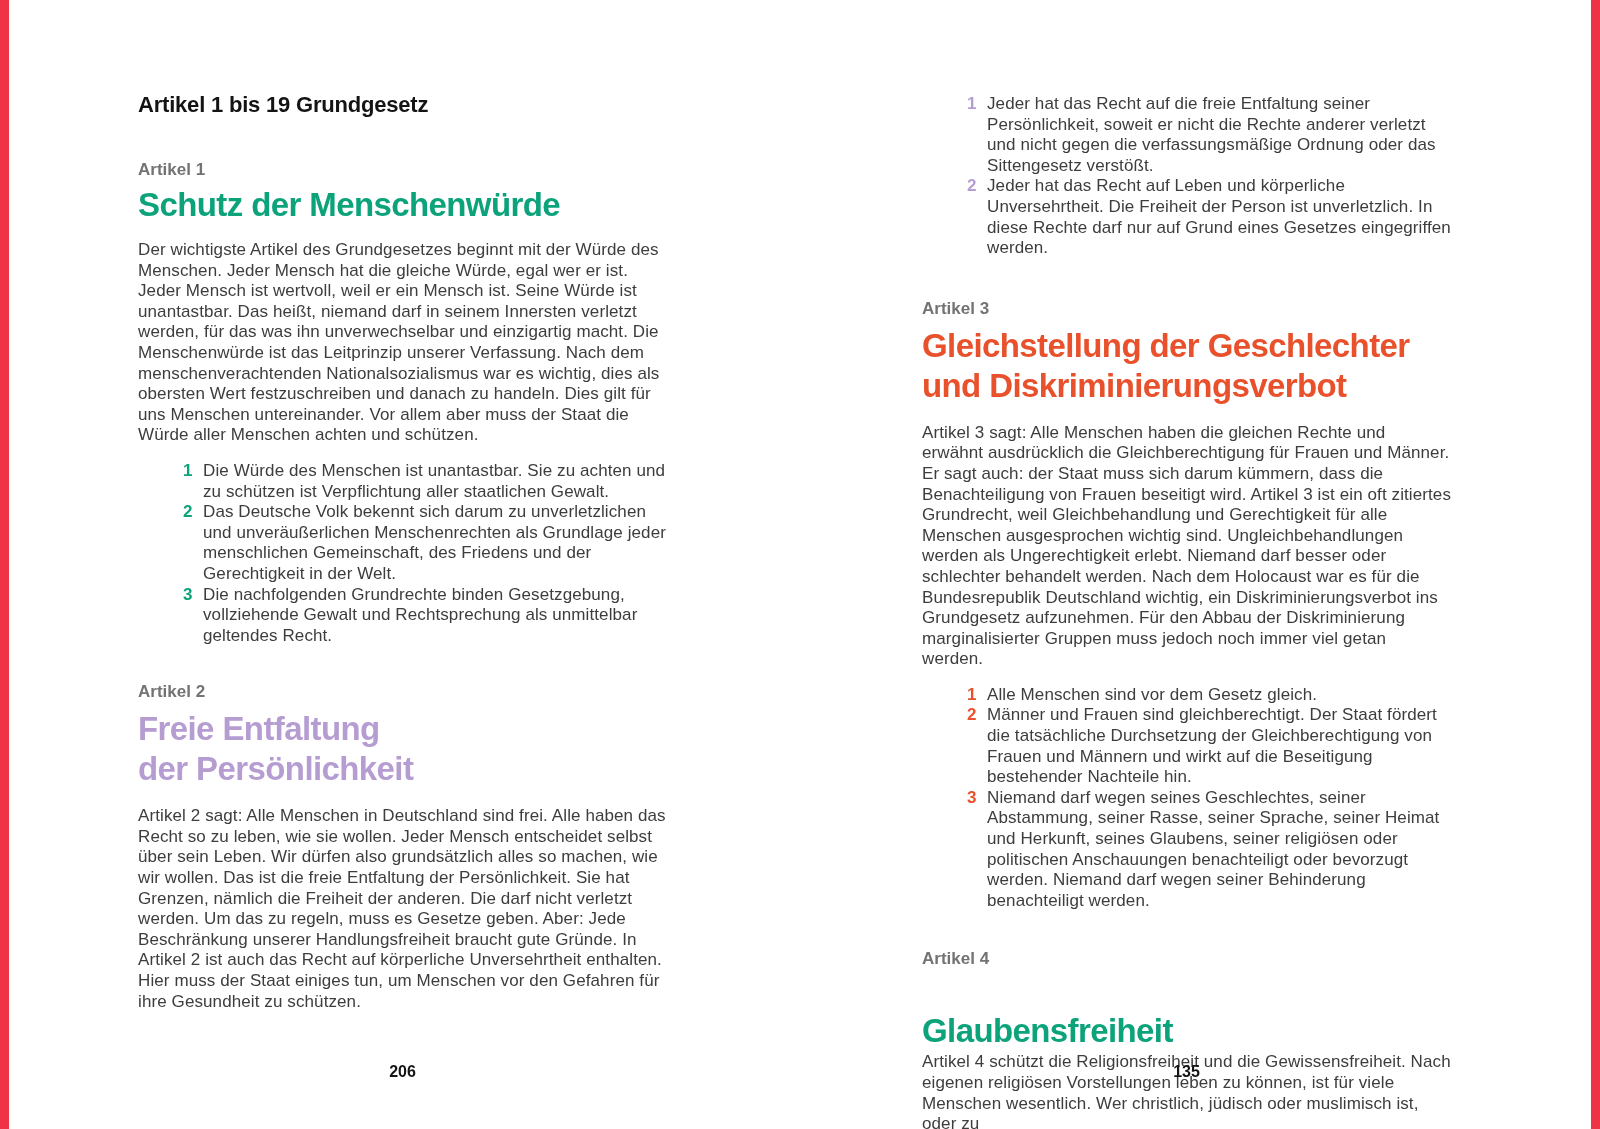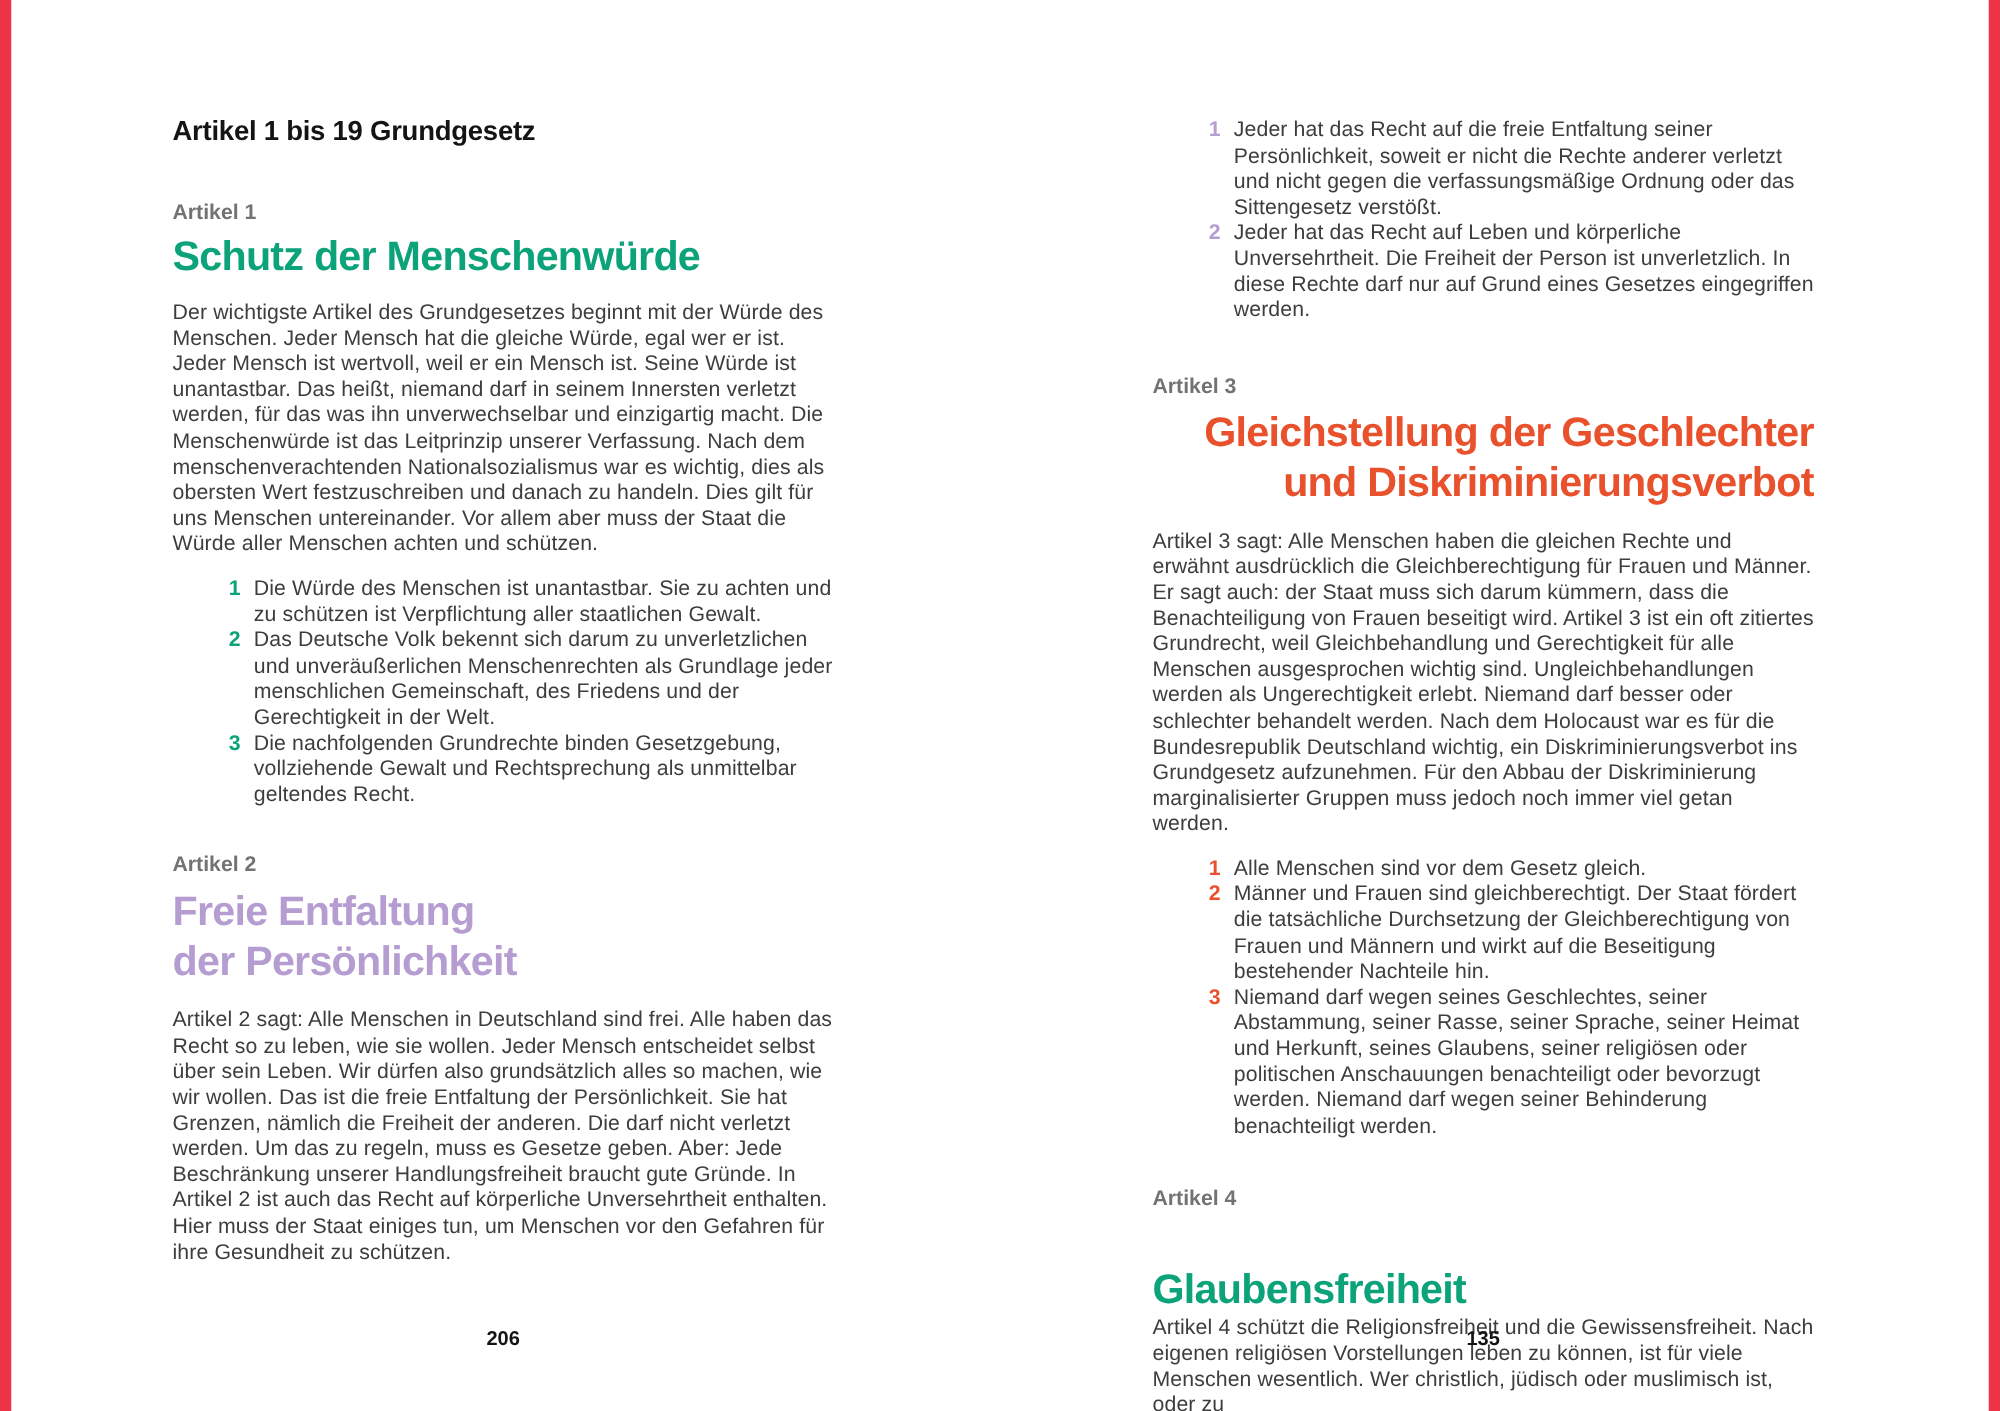--- a/index.html
+++ b/index.html
@@ -142,21 +142,21 @@
         <span class="itm-text">Jeder hat das Recht auf die freie Entfaltung seiner Persönlichkeit, soweit er nicht die Rechte anderer verletzt und nicht gegen die verfassungsmäßige Ordnung oder das Sittengesetz verstößt.</span>
       </li>
       <li class="num-item">
         <span class="num" style="color: rgb(181, 157, 210);">2</span>
         <span class="itm-text">Jeder hat das Recht auf Leben und körperliche Unversehrtheit. Die Freiheit der Person ist unverletzlich. In diese Rechte darf nur auf Grund eines Gesetzes eingegriffen werden.</span>
       </li>
     </ul>
 
     <div class="article-label">Artikel 3</div>
 
-    <h2 class="article-title" style="color: rgb(232, 81, 43); text-align: right;">
+    <h2 class="article-title" style="color: rgb(232, 81, 43);">
       <span style="display:block">Gleichstellung der Geschlechter</span>
       <span style="display:block">und Diskriminierungsverbot</span>
     </h2>
 
     <p class="body-para">Artikel 3 sagt: Alle Menschen haben die gleichen Rechte und erwähnt ausdrücklich die Gleichberechtigung für Frauen und Männer. Er sagt auch: der Staat muss sich darum kümmern, dass die Benachteiligung von Frauen beseitigt wird. Artikel 3 ist ein oft zitiertes Grundrecht, weil Gleichbehandlung und Gerechtigkeit für alle Menschen ausgesprochen wichtig sind. Ungleichbehandlungen werden als Ungerechtigkeit erlebt. Niemand darf besser oder schlechter behandelt werden. Nach dem Holocaust war es für die Bundesrepublik Deutschland wichtig, ein Diskriminierungsverbot ins Grundgesetz aufzunehmen. Für den Abbau der Diskriminierung marginalisierter Gruppen muss jedoch noch immer viel getan werden.</p>
 
     <ul class="num-list mb-article" style="margin-bottom:38px">
       <li class="num-item">
         <span class="num" style="color: rgb(232, 81, 43);">1</span>
         <span class="itm-text">Alle Menschen sind vor dem Gesetz gleich.</span>

